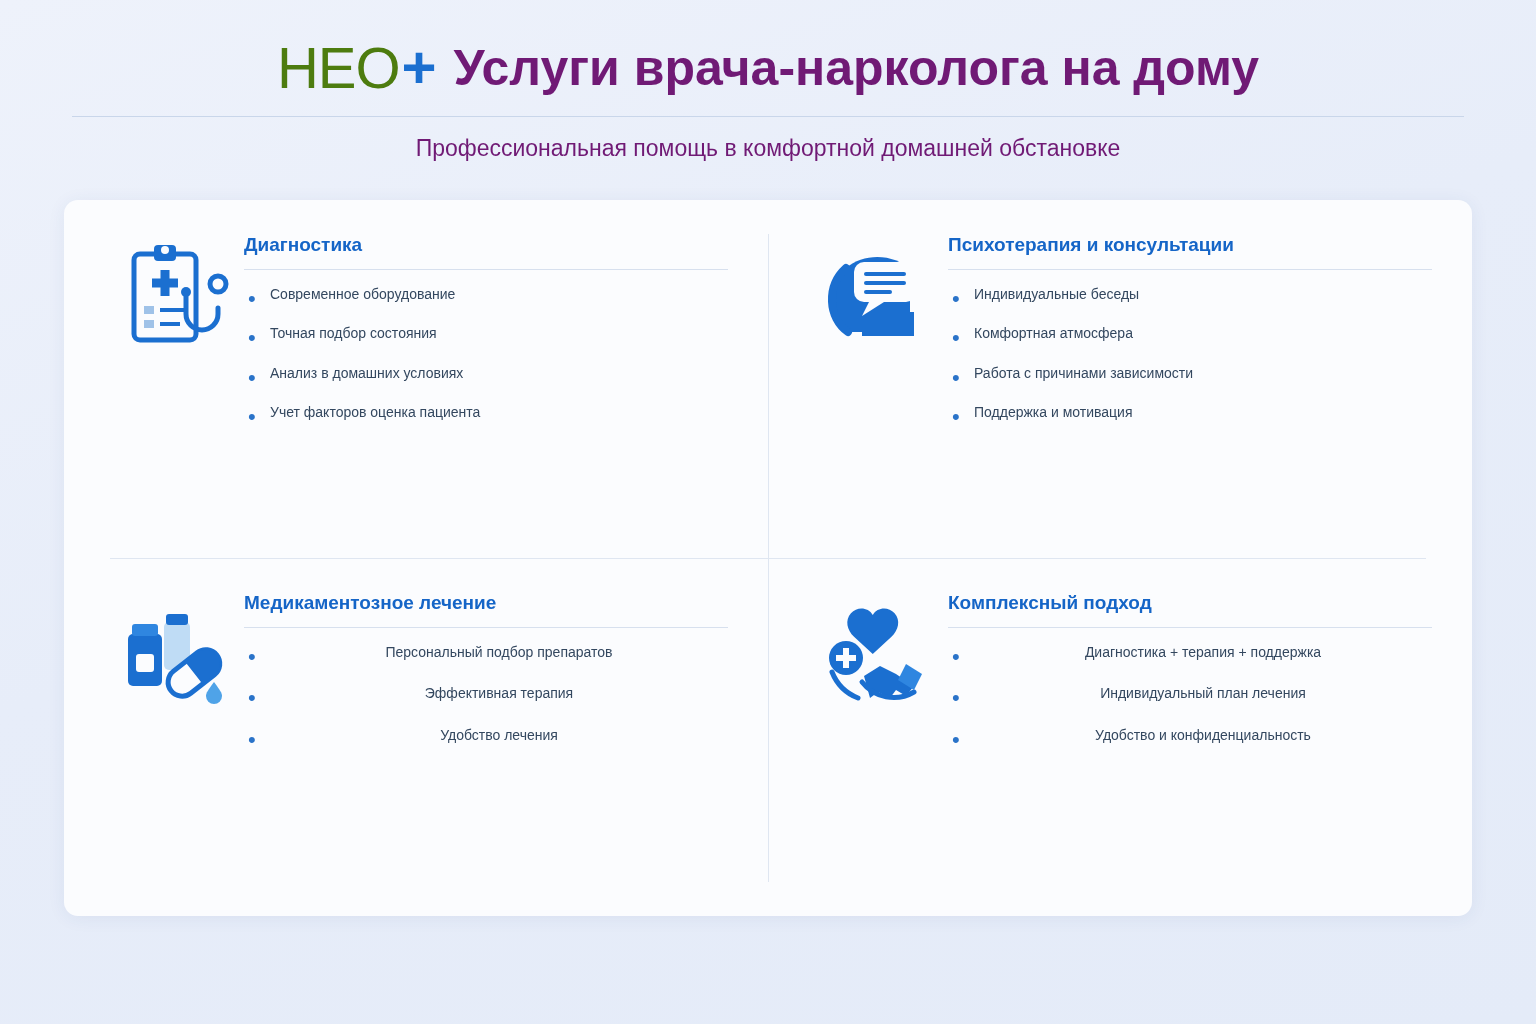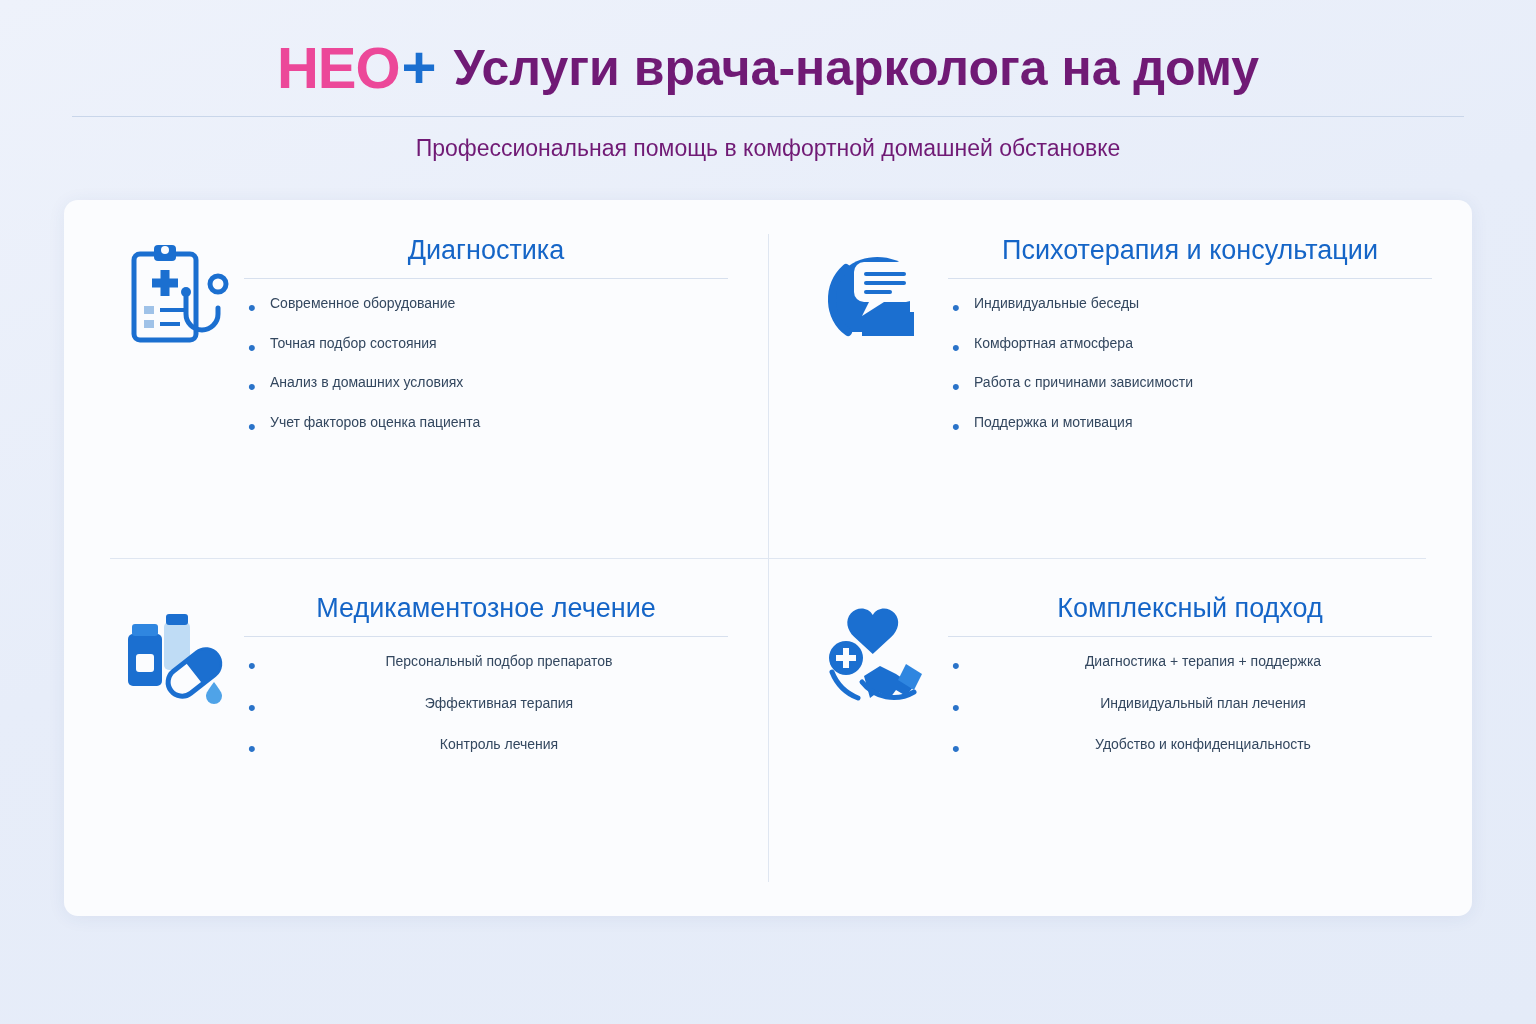--- a/index.html
+++ b/index.html
@@ -32,23 +32,23 @@
   }
   .logo {
     display: flex;
     align-items: center;
     font-size: 58px;
     font-weight: bold;
     letter-spacing: -1px;
     line-height: 1;
   }
   .logo-text {
-    color: #ec4899;
+    color: #4d7c0f;
     font-family: "Liberation Sans", sans-serif;
-    font-weight: 700;
+    font-weight: 400;
     position: relative;
   }
   .logo-plus {
     color: #1b6fd0;
     font-size: 60px;
     font-weight: 700;
     margin-left: 2px;
     line-height: 1;
   }
   .main-title {
@@ -122,25 +122,24 @@
     justify-content: center;
     padding-top: 6px;
   }
   .content {
     flex: 1 1 auto;
     min-width: 0;
     padding-left: 6px;
   }
   .sec-title {
     color: #1565c7;
-    font-size: 27px;
-    font-weight: 400;
+    font-size: 19px;
+    font-weight: 700;
     line-height: 1.2;
     white-space: nowrap;
-    text-align: center;
   }
   .sec-rule {
     margin-top: 12px;
     height: 1px;
     background: #d7e0ee;
   }
   ul.bullets {
     list-style: none;
     margin: 16px 0 0 0;
     padding: 0;
@@ -256,21 +255,21 @@
             </g>
             <path d="M100 84 c6 8 8 11 8 14 a8 8 0 0 1 -16 0 c0-3 2-6 8-14 Z" fill="#4fa3e8"></path>
           </svg>
         </div>
         <div class="content">
           <div class="sec-title">Медикаментозное лечение</div>
           <div class="sec-rule"></div>
           <ul class="bullets">
             <li>Персональный подбор препаратов</li>
             <li>Эффективная терапия</li>
-            <li>Контроль лечения</li>
+            <li>Удобство лечения</li>
           </ul>
         </div>
       </div>
 
       <div class="quad q4">
         <div class="icon-wrap">
           <svg width="118" height="118" viewBox="0 0 118 118" aria-hidden="true">
             <path d="M70 12 c-8 -9 -22 -8 -28 2 c-6 -10 -20 -11 -28 -2 c-8 9 -5 22 4 30 l24 22 l24 -22 c9 -8 12 -21 4 -30 Z" transform="translate(22,6) scale(0.78)" fill="#1b6fd0"></path>
             <circle cx="28" cy="60" r="17" fill="#1b6fd0"></circle>
             <path d="M28 50 v20 M18 60 h20" stroke="#fbfcfe" stroke-width="6"></path>

